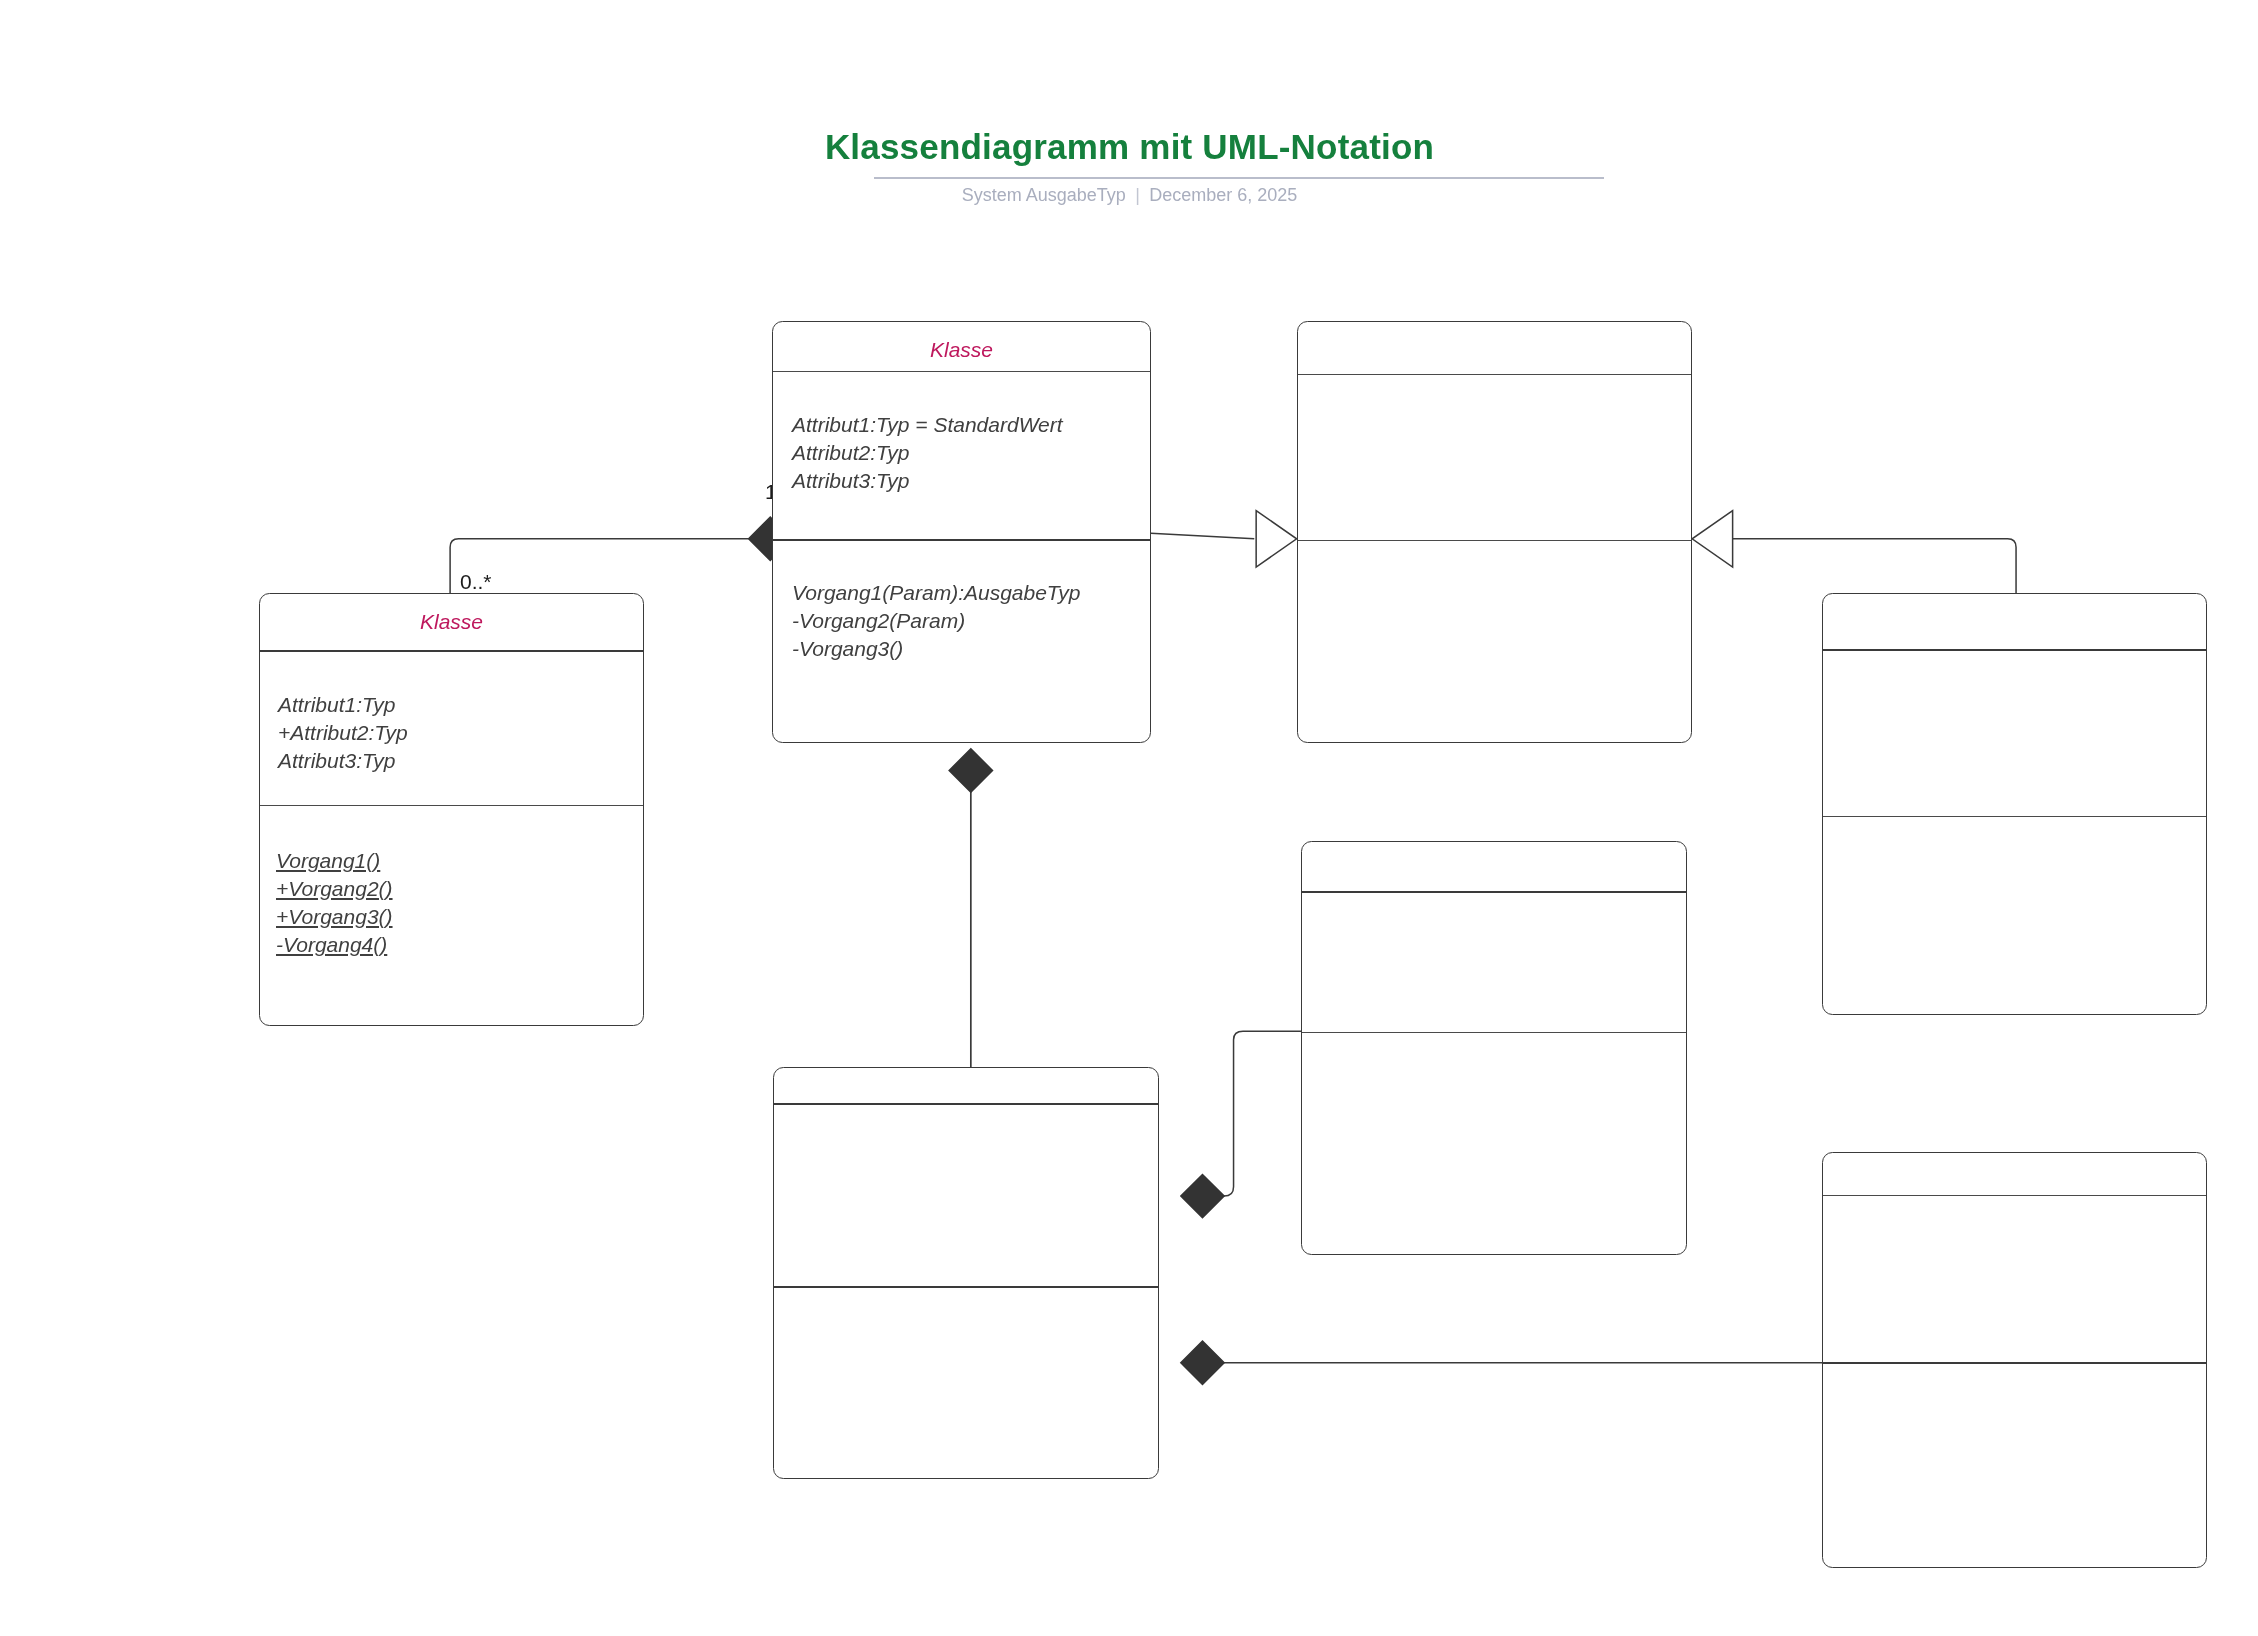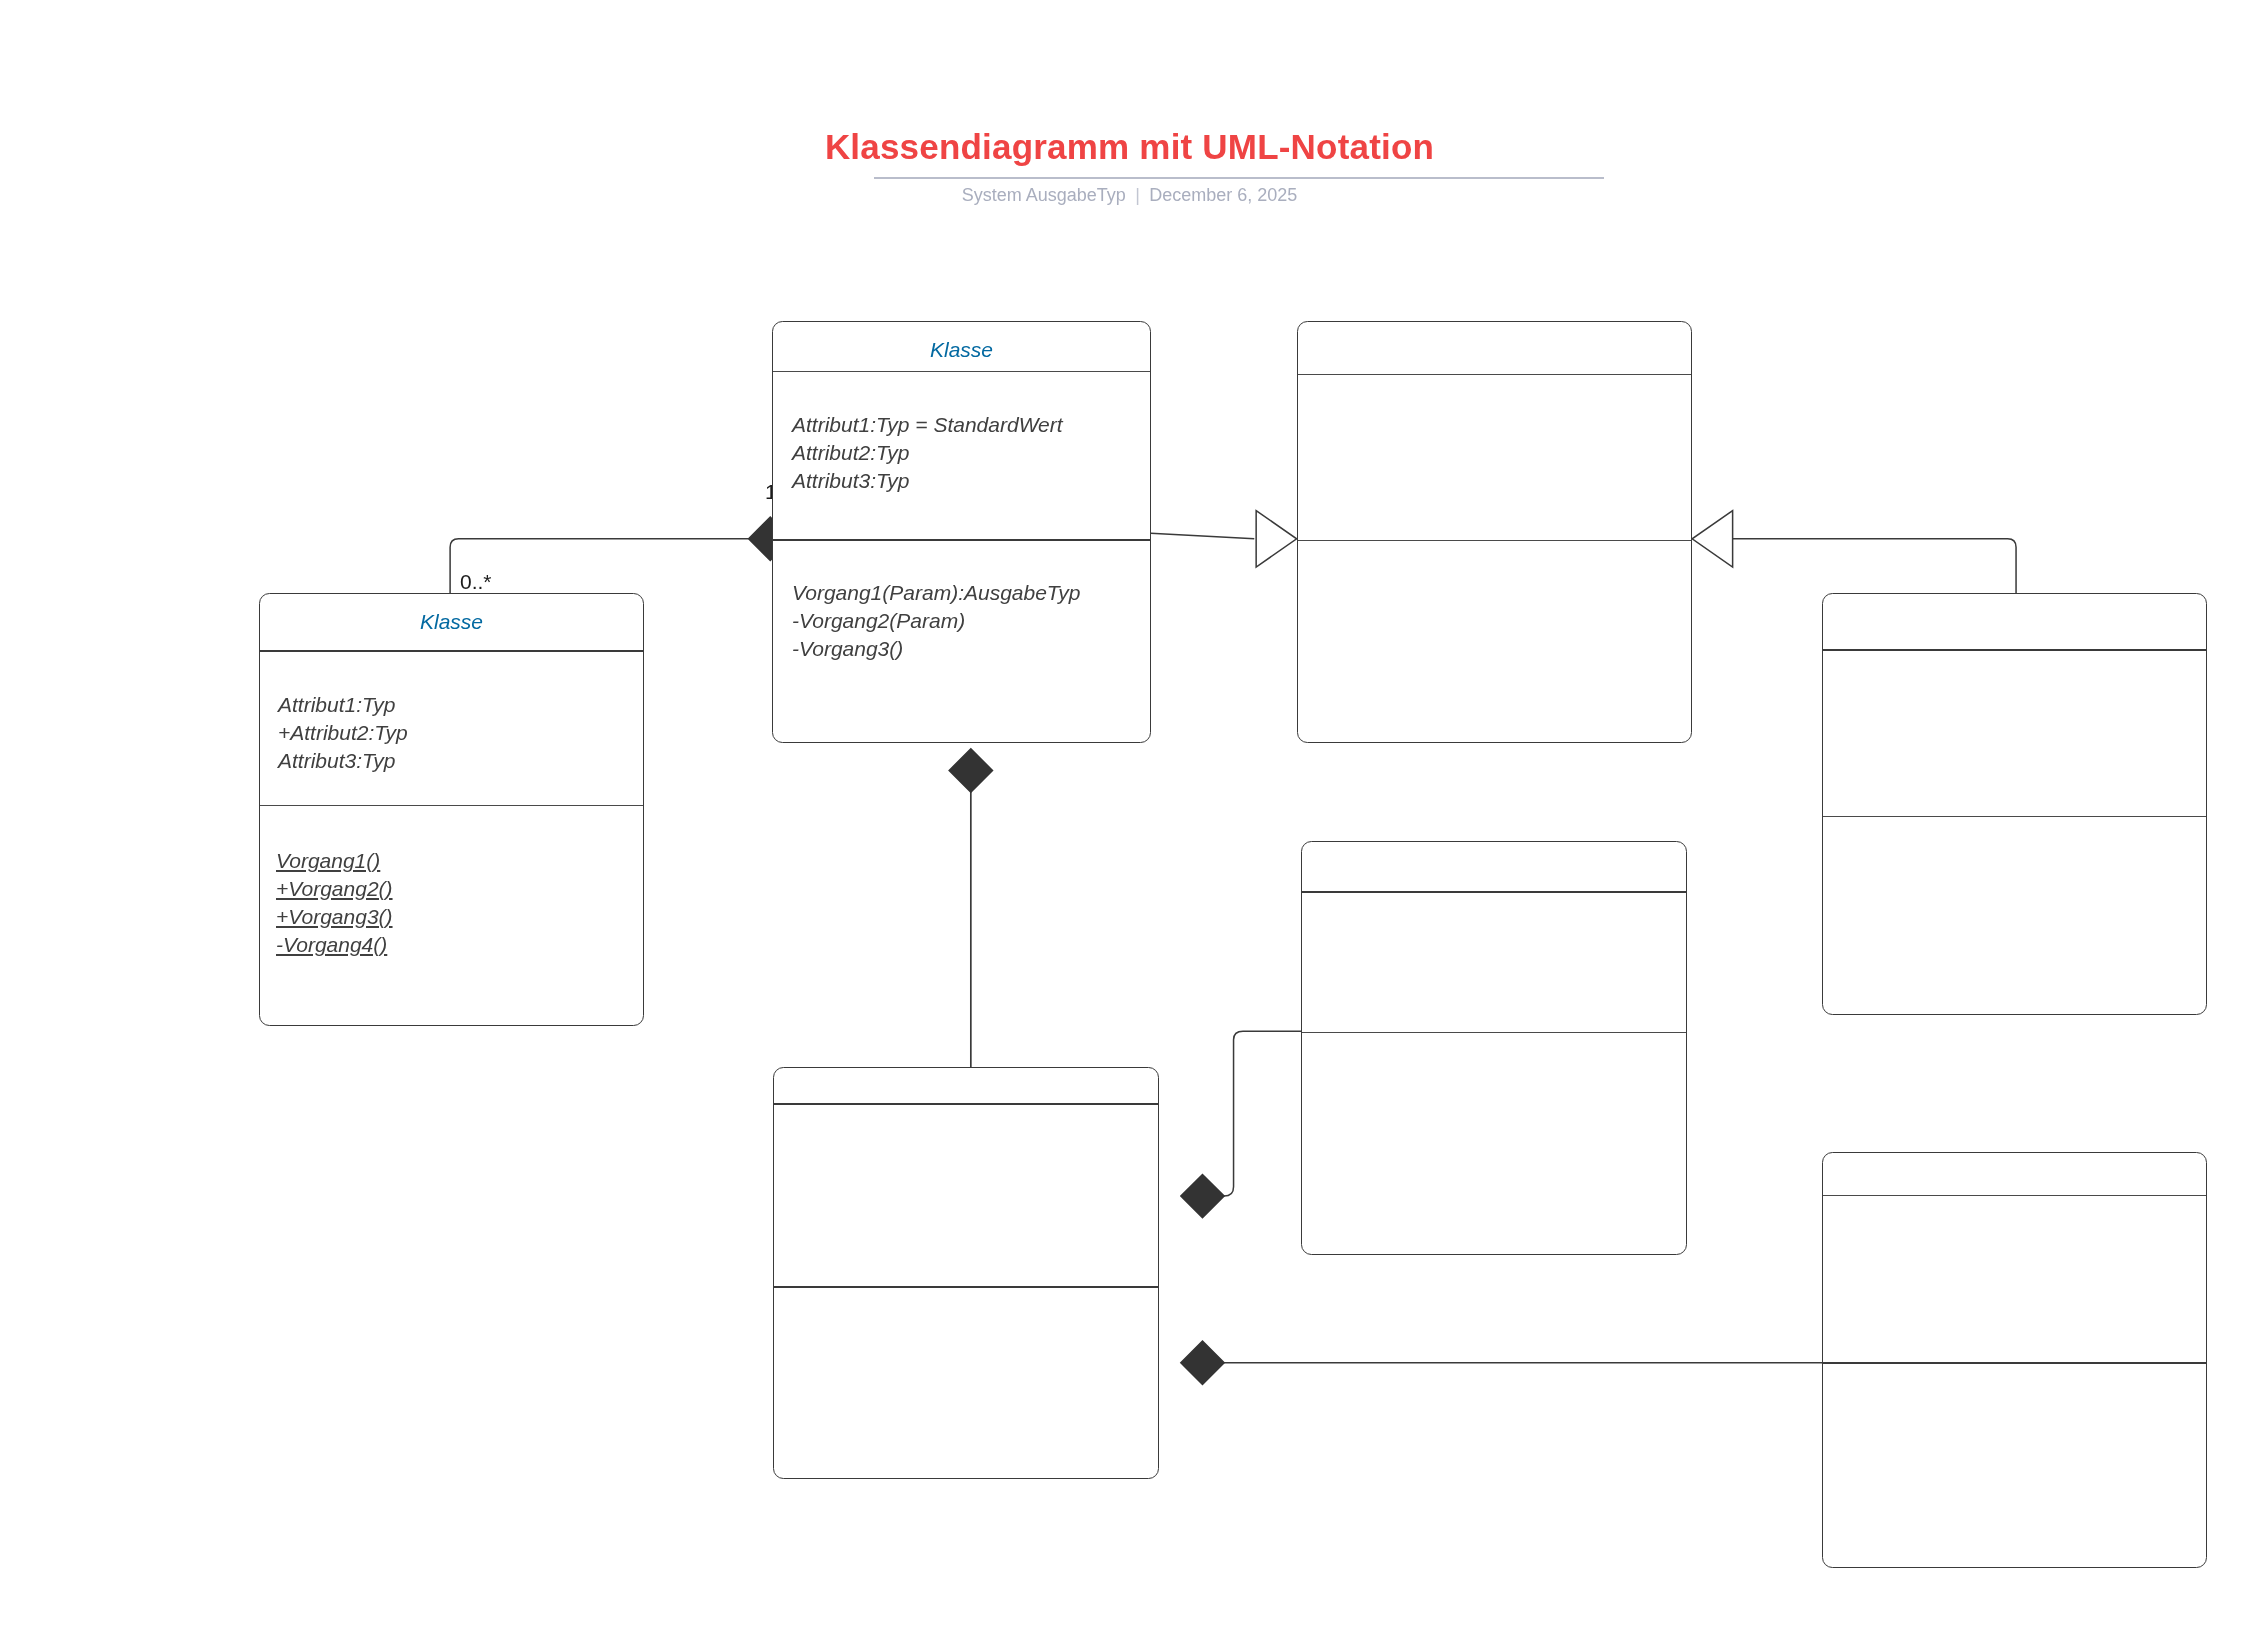--- a/index.html
+++ b/index.html
@@ -31,21 +31,21 @@
   }
   #doc-title {
     position: absolute;
     left: 0;
     top: 127px;
     width: 2259px;
     text-align: center;
     font-size: 35px;
     font-weight: bold;
     letter-spacing: 0.2px;
-    color: #ef4444;
+    color: #15803d;
     white-space: nowrap;
   }
   #title-rule {
     position: absolute;
     left: 874px;
     top: 177px;
     width: 730px;
     height: 1.9px;
     background: #b9bdcb;
   }
@@ -86,21 +86,21 @@
     height: 1.1px;
     background: #4a4a4a;
   }
   .cls-name {
     position: absolute;
     left: 0;
     right: 0;
     text-align: center;
     font-size: 21px;
     font-style: italic;
-    color: #0369a1;
+    color: #be185d;
     white-space: nowrap;
   }
   .member-list {
     position: absolute;
     font-size: 21px;
     font-style: italic;
     color: #404040;
     line-height: 28px;
     white-space: nowrap;
   }

